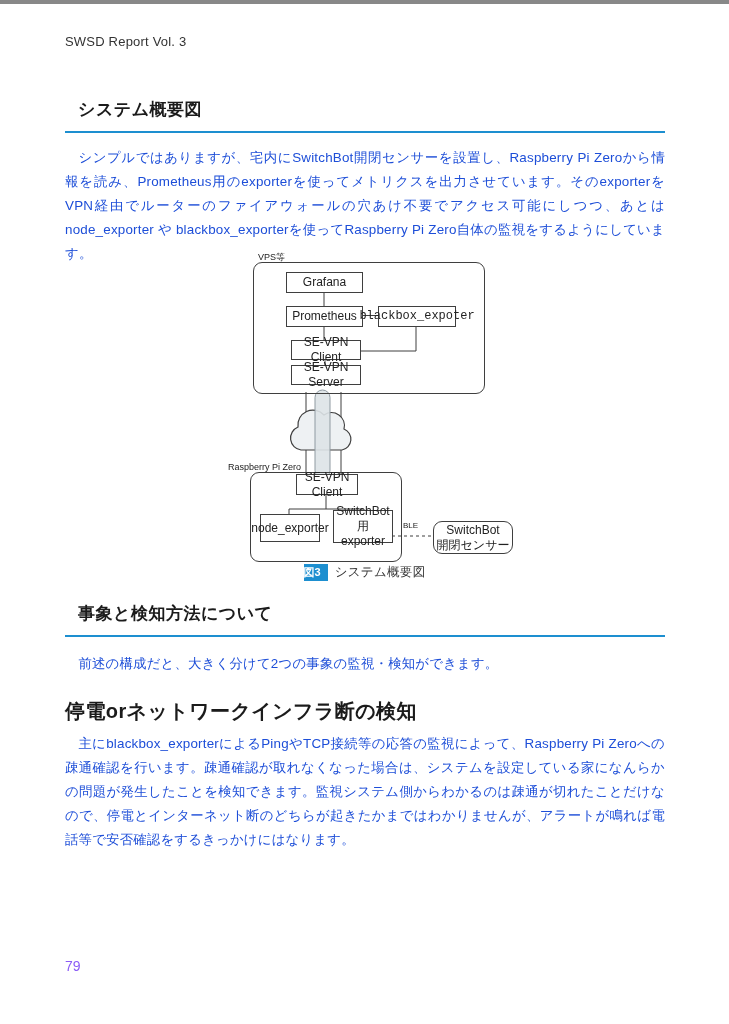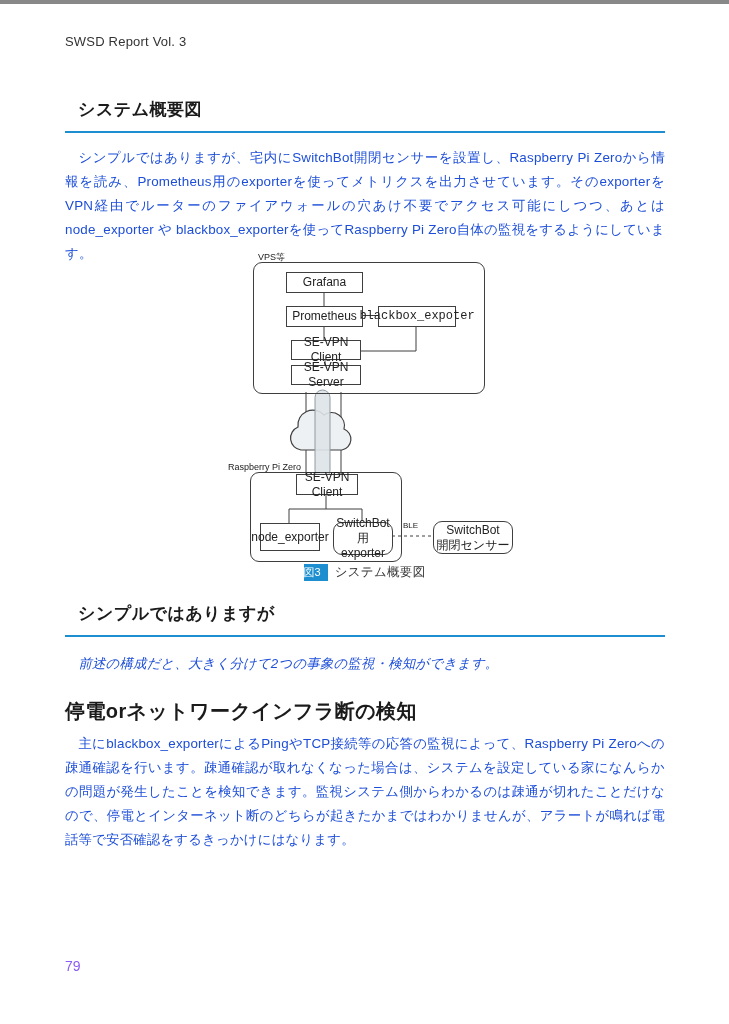--- a/index.html
+++ b/index.html
@@ -28,21 +28,21 @@
     position:absolute; background:#fff; border:1px solid #3f3f3f;
     display:flex; align-items:center; justify-content:center; text-align:center;
     font-size:12px; line-height:1.25; color:#222; white-space:pre-line;
   }
   .dlabel { position:absolute; font-size:9px; color:#222; }
   .caption-row {
     left:0; top:560px; width:729px; display:flex; justify-content:center;
     align-items:center; gap:7px;
   }
   .fig-badge {
-    background:#1d8fd0; color:#fff; font-size:11px; font-weight:normal;
+    background:#1d8fd0; color:#fff; font-size:11px; font-weight:bold;
     padding:1px 7px 2px 0; line-height:14px;
   }
   .fig-caption { font-size:12.5px; color:#333; letter-spacing:0.3px; }
 </style>
 </head>
 <body>
 
 <div class="page">
 
   <div class="abs running-header">SWSD Report Vol. 3</div>
@@ -80,37 +80,37 @@
     <div class="dlabel" style="left:3px; top:210px;">Raspberry Pi Zero</div>
     <div class="group-rect" style="left:25px; top:220px; width:150px; height:88px;"></div>
 
     <div class="dbox" style="left:61px; top:20px; width:75px; height:19px;">Grafana</div>
     <div class="dbox" style="left:61px; top:54px; width:75px; height:19px;">Prometheus</div>
     <div class="dbox" style="left:153px; top:54px; width:76px; height:19px;font-family:Liberation Mono, monospace;">blackbox_expoter</div>
     <div class="dbox" style="left:66px; top:88px; width:68px; height:18px;">SE-VPN Client</div>
     <div class="dbox" style="left:66px; top:113px; width:68px; height:18px;">SE-VPN Server</div>
 
     <div class="dbox" style="left:71px; top:222px; width:60px; height:19px;">SE-VPN Client</div>
-    <div class="dbox" style="left:35px; top:271px; width:58px; height:26px;">node_exporter</div>
-    <div class="dbox" style="left:108px; top:270px; width:58px; height:31px;border-radius:9px;">SwitchBot用
+    <div class="dbox" style="left:35px; top:262px; width:58px; height:26px;">node_exporter</div>
+    <div class="dbox" style="left:108px; top:258px; width:58px; height:31px;">SwitchBot用
 exporter</div>
 
     <div class="dlabel" style="left:178px; top:269px; font-size:8px;">BLE</div>
     <div class="dbox" style="left:208px; top:269px; width:78px; height:31px;border-radius:9px;">SwitchBot
 開閉センサー</div>
   </div>
 
   <div class="abs caption-row">
     <span class="fig-badge">図3</span>
     <span class="fig-caption">システム概要図</span>
   </div>
 
   <div class="abs sec-title-wrap" style="top:598px;">
-    <div class="sec-title">シンプルではありますが</div>
+    <div class="sec-title">事象と検知方法について</div>
   </div>
-  <div class="abs body-par" style="top:648px;font-style:italic;">前述の構成だと、大きく分けて2つの事象の監視・検知ができます。</div>
+  <div class="abs body-par" style="top:648px;">前述の構成だと、大きく分けて2つの事象の監視・検知ができます。</div>
 
   <div class="abs sub-title" style="top:694px;">停電orネットワークインフラ断の検知</div>
   <div class="abs body-par" style="top:728px;">主にblackbox_exporterによるPingやTCP接続等の応答の監視によって、Raspberry Pi Zeroへの疎通確認を行います。疎通確認が取れなくなった場合は、システムを設定している家になんらかの問題が発生したことを検知できます。監視システム側からわかるのは疎通が切れたことだけなので、停電とインターネット断のどちらが起きたかまではわかりませんが、アラートが鳴れば電話等で安否確認をするきっかけにはなります。</div>
 
   <div class="abs page-number">79</div>
 
 </div>
 
 </body></html>

